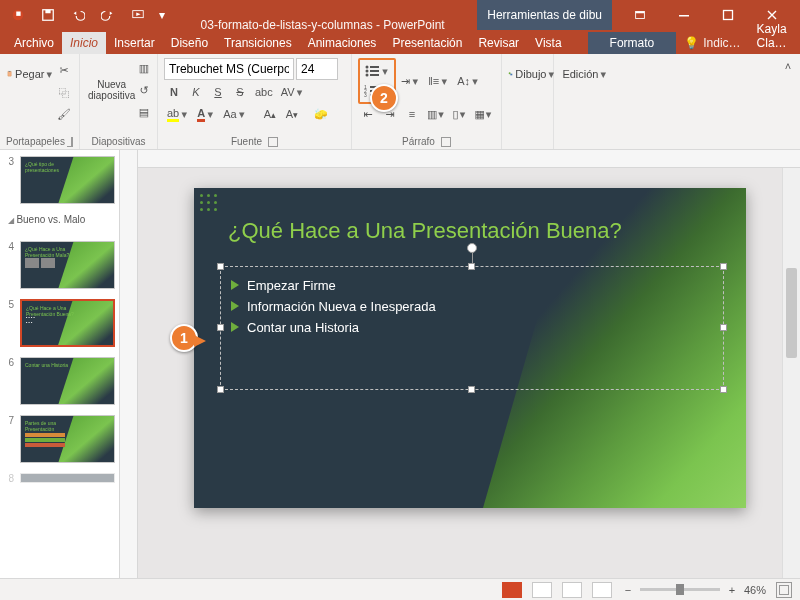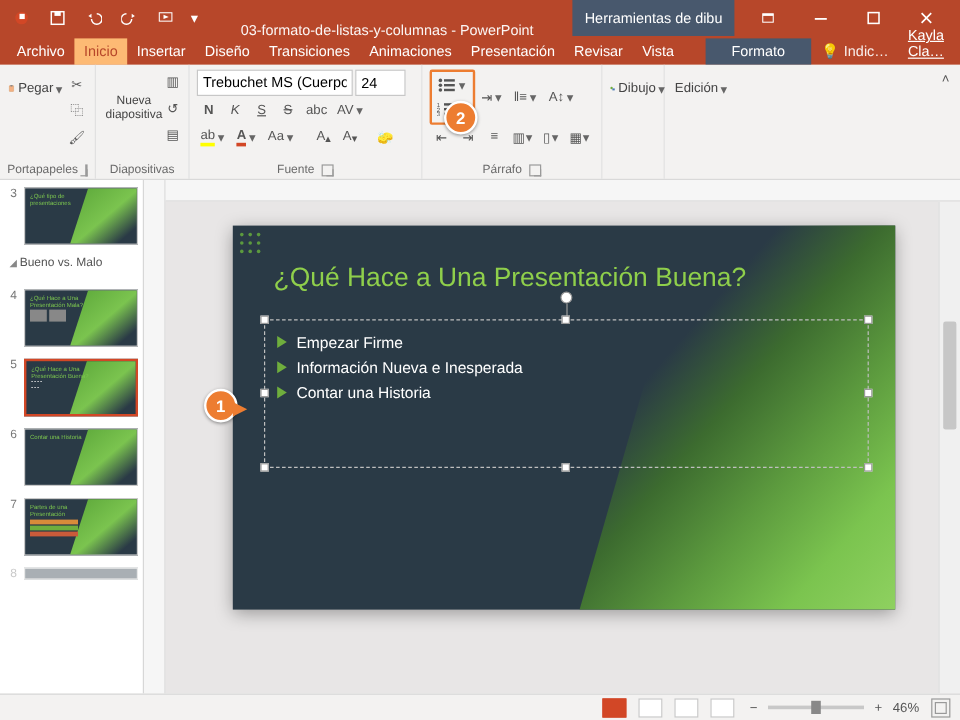--- a/index.html
+++ b/index.html
@@ -10,25 +10,25 @@
   .titlebar .qat { display: flex; align-items: center; gap: 6px; }
   .titlebar .qat .btn { width: 24px; height: 24px; display:flex;align-items:center;justify-content:center; }
   .titlebar .title { flex: 1; text-align: center; opacity: .95; white-space: nowrap; overflow:hidden;margin-top:20px; }
   .titlebar .context-tab { background:#48586d; padding:0 10px; height:30px; display:flex;align-items:center; margin-right:6px;}
   .titlebar .winbtn { width: 44px; height:30px; display:flex;align-items:center;justify-content:center;}
   .ico { width:14px;height:14px; display:inline-block; }
 
   
   .tabs { height: 24px; background:#b7472a; display:flex; align-items:flex-end; padding-left:6px; color:#fff; font-size:12px;}
   .tabs .tab { padding:4px 8px; cursor:pointer; white-space:nowrap; }
-  .tabs .tab.active { background:#fdba74; color:#b7472a; }
+  .tabs .tab.active { background:#e5e5e5; color:#b7472a;font-style:italic; }
   .tabs .context { margin-left:18px; background:#48586d; padding:4px 22px;}
   .tabs .spacer{flex:1;}
   .tabs .tellme{padding:4px 8px; opacity:.9; display:flex;align-items:center;gap:4px;}
-  .tabs .account{padding:4px 8px; display:flex;align-items:center;gap:4px;text-decoration:underline;}
+  .tabs .account{padding:4px 8px; display:flex;align-items:center;gap:4px;}
 
   
   .ribbon { height:96px; background:#f3f2f1; border-bottom:1px solid #d9d9d9; display:flex; font-size:11px; color:#444; position:relative;}
   .group { border-right:1px solid #e1e1e1; padding:4px 6px 2px 6px; display:flex; flex-direction:column; justify-content:space-between; }
   .group-label{ text-align:center; color:#6a6a6a; font-size:10px; padding-top:2px; display:flex;justify-content:center;align-items:center;gap:6px;}
   .group-label .launcher{width:10px;height:10px;border:1px solid #9a9a9a;position:relative;}
   .group-label .launcher:after{content:"";position:absolute;right:-1px;bottom:-1px;width:5px;height:5px;border-right:1px solid #9a9a9a;border-bottom:1px solid #9a9a9a;}
 
   .bigbtn{display:flex;flex-direction:row;align-items:center;gap:2px;width:46px;}
   .bigbtn .icon{width:32px;height:32px;}

